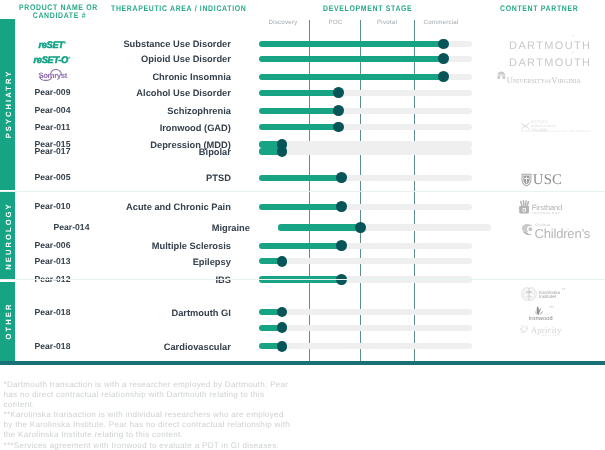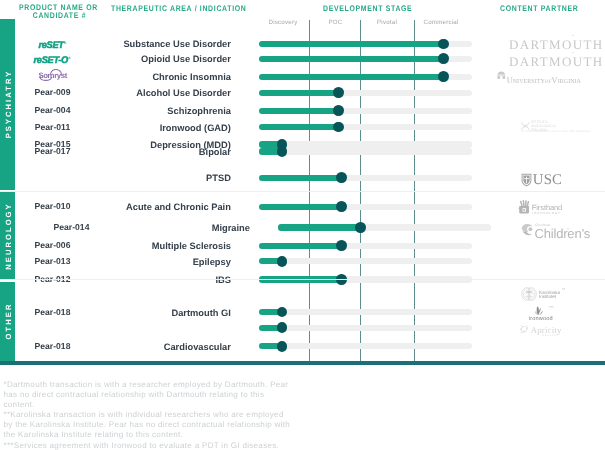--- a/index.html
+++ b/index.html
@@ -52,21 +52,21 @@
   .reset-txt{font-family:"Liberation Sans",sans-serif;font-weight:bold;
              font-style:italic;font-size:9.6px;color:#10a184;
              letter-spacing:-.35px;-webkit-text-stroke:.5px #10a184;
              display:inline-block;transform:scaleX(.97);}
   .reset-txt .sup{font-size:3.6px;vertical-align:super;letter-spacing:0;
                   -webkit-text-stroke:0;}
   .somryst-txt{display:inline-block;line-height:0;position:relative;left:-2px;}
 
   
   .logo{position:absolute;white-space:nowrap;}
-  .lg-dartmouth{font-family:Liberation Serif, serif;font-size:13px;
+  .lg-dartmouth{font-family:Liberation Sans, sans-serif;font-size:11px;
                 letter-spacing:1.35px;color:#c6c8ca;}
   .lg-sup{font-size:5px;color:#d0d2d4;position:absolute;}
   .lg-uva{font-family:"Liberation Serif",serif;font-size:8.3px;
           font-variant:small-caps;color:#bbbdbf;letter-spacing:.05px;}
   .lg-uva i{font-style:italic;font-size:7px;}
   .lg-usc{font-family:"Liberation Serif",serif;font-size:14.8px;
           color:#8e8f91;letter-spacing:.2px;}
   .lg-firsthand{font-family:"Liberation Sans",sans-serif;font-size:7.5px;
                 color:#b1b2b4;letter-spacing:-.1px;}
   .lg-firsthand-sub{font-family:"Liberation Sans",sans-serif;font-size:2.95px;
@@ -168,20 +168,21 @@
         <div class="dot" style="left: 276.5px;"></div>
       </div>
       <div class="row" style="top: 143px;">
         <div class="prod">Pear-017</div>
         <div class="ind">Bipolar</div>
         <div class="track" style="left: 259.3px; width: 212.7px;"></div>
         <div class="bar" style="left: 259.3px; width: 22.6px;"></div>
         <div class="dot" style="left: 276.5px;"></div>
       </div>
       <div class="row" style="top: 169.3px;">
+        <div class="prod">Pear-005</div>
         <div class="ind">PTSD</div>
         <div class="track" style="left: 259.3px; width: 212.7px;"></div>
         <div class="bar" style="left: 259.3px; width: 82.3px;"></div>
         <div class="dot" style="left: 336.2px;"></div>
       </div>
       <div class="tab" style="top: 192px; height: 87.3px;">
         <span>NEUROLOGY</span>
       </div>
       <div class="row" style="top: 198.2px;">
         <div class="prod">Pear-010</div>

